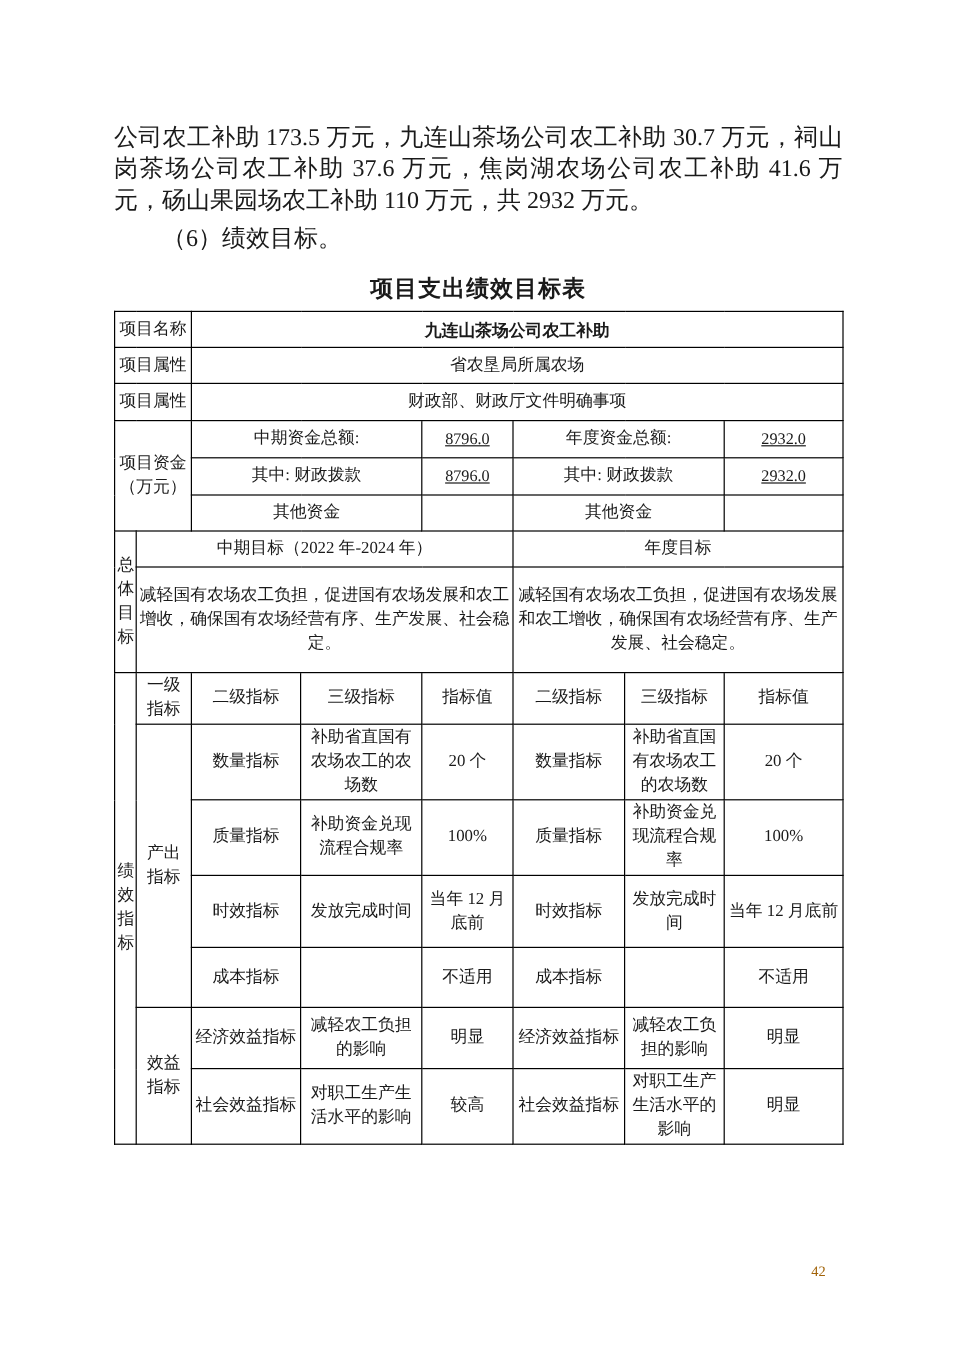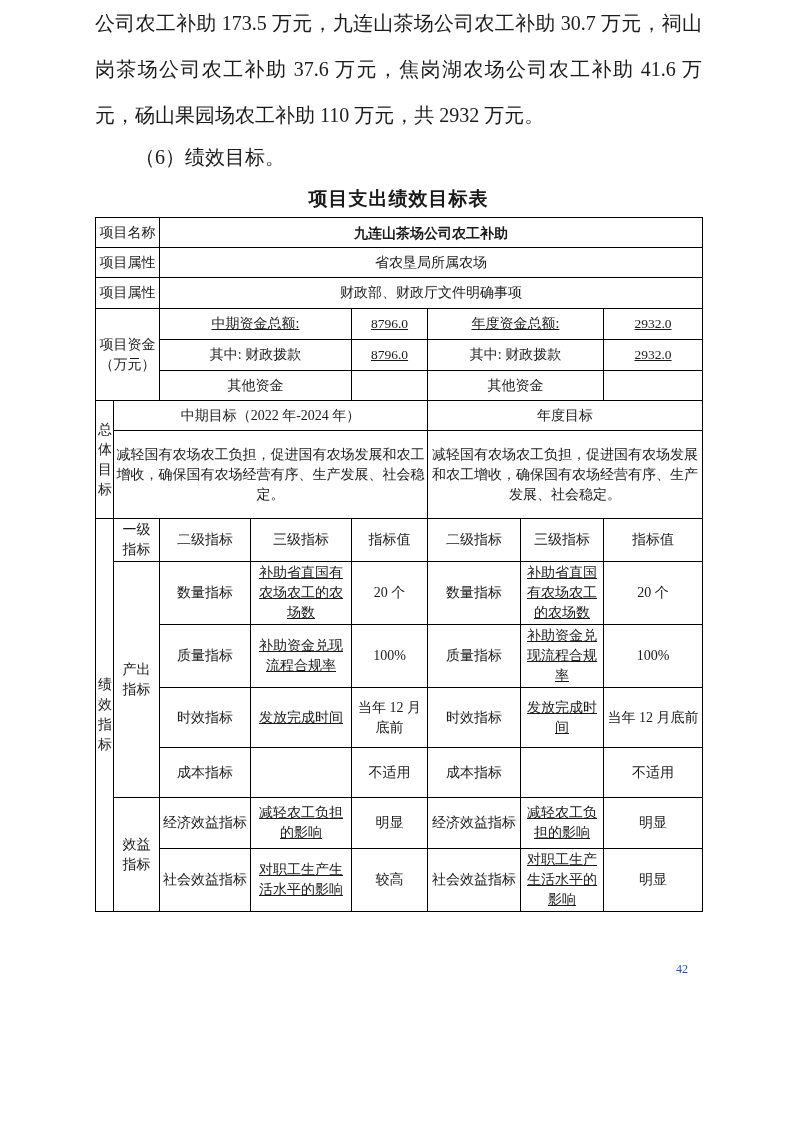--- a/index.html
+++ b/index.html
@@ -12,22 +12,23 @@
     position: relative;
     overflow: hidden;
   }
   .content {
     position: absolute;
     left: 95px; top: 0;
     width: 607px;
   }
   .para {
     margin: 0;
+    padding-top: 102px;
     font-size: 20px;
-    line-height: 46px;
+    line-height: 26px;
     text-align: justify;
   }
   .para-indent {
     margin: 0;
     font-size: 20px;
     line-height: 39px;
     text-indent: 2em;
   }
   .tbl-title {
     margin: 9px 0 0 0;
@@ -50,38 +51,38 @@
     font-size: 14px;
   }
   table.main td {
     border: 1px solid #000;
     text-align: center;
     vertical-align: middle;
     padding: 1px 2px;
     line-height: 20px;
     overflow: hidden;
   }
-  td.tl { text-align: left; text-decoration: underline; }
+  td.tl { text-align: left; }
   td.tr { text-align: right; }
   td.vert { padding: 0 1px; line-height: 23px; }   
   td.pre { white-space: pre-line; }
   td.goal {
     text-align: justify;
     text-align-last: center;
     line-height: 24px;
     padding: 2px 3px;
     font-size: 14px;
   }
   td.bold { font-weight: bold; font-family: "Liberation Sans", "DejaVu Sans", sans-serif; }
   td.num { font-size: 13.5px; text-decoration: underline; }
   .page-number {
     position: absolute;
-    left: 676px; top: 962px;
+    left: 676px; top: 1052px;
     font-size: 12px;
-    color: #1d4ed8;
+    color: #a16207;
   }
 </style>
 </head>
 <body>
 
 <div class="content">
 
   <p class="para">公司农工补助 173.5 万元，九连山茶场公司农工补助 30.7 万元，祠山岗茶场公司农工补助 37.6 万元，焦岗湖农场公司农工补助 41.6 万元，砀山果园场农工补助 110 万元，共 2932 万元。</p>
   <p class="para-indent">（6）绩效目标。</p>
 

